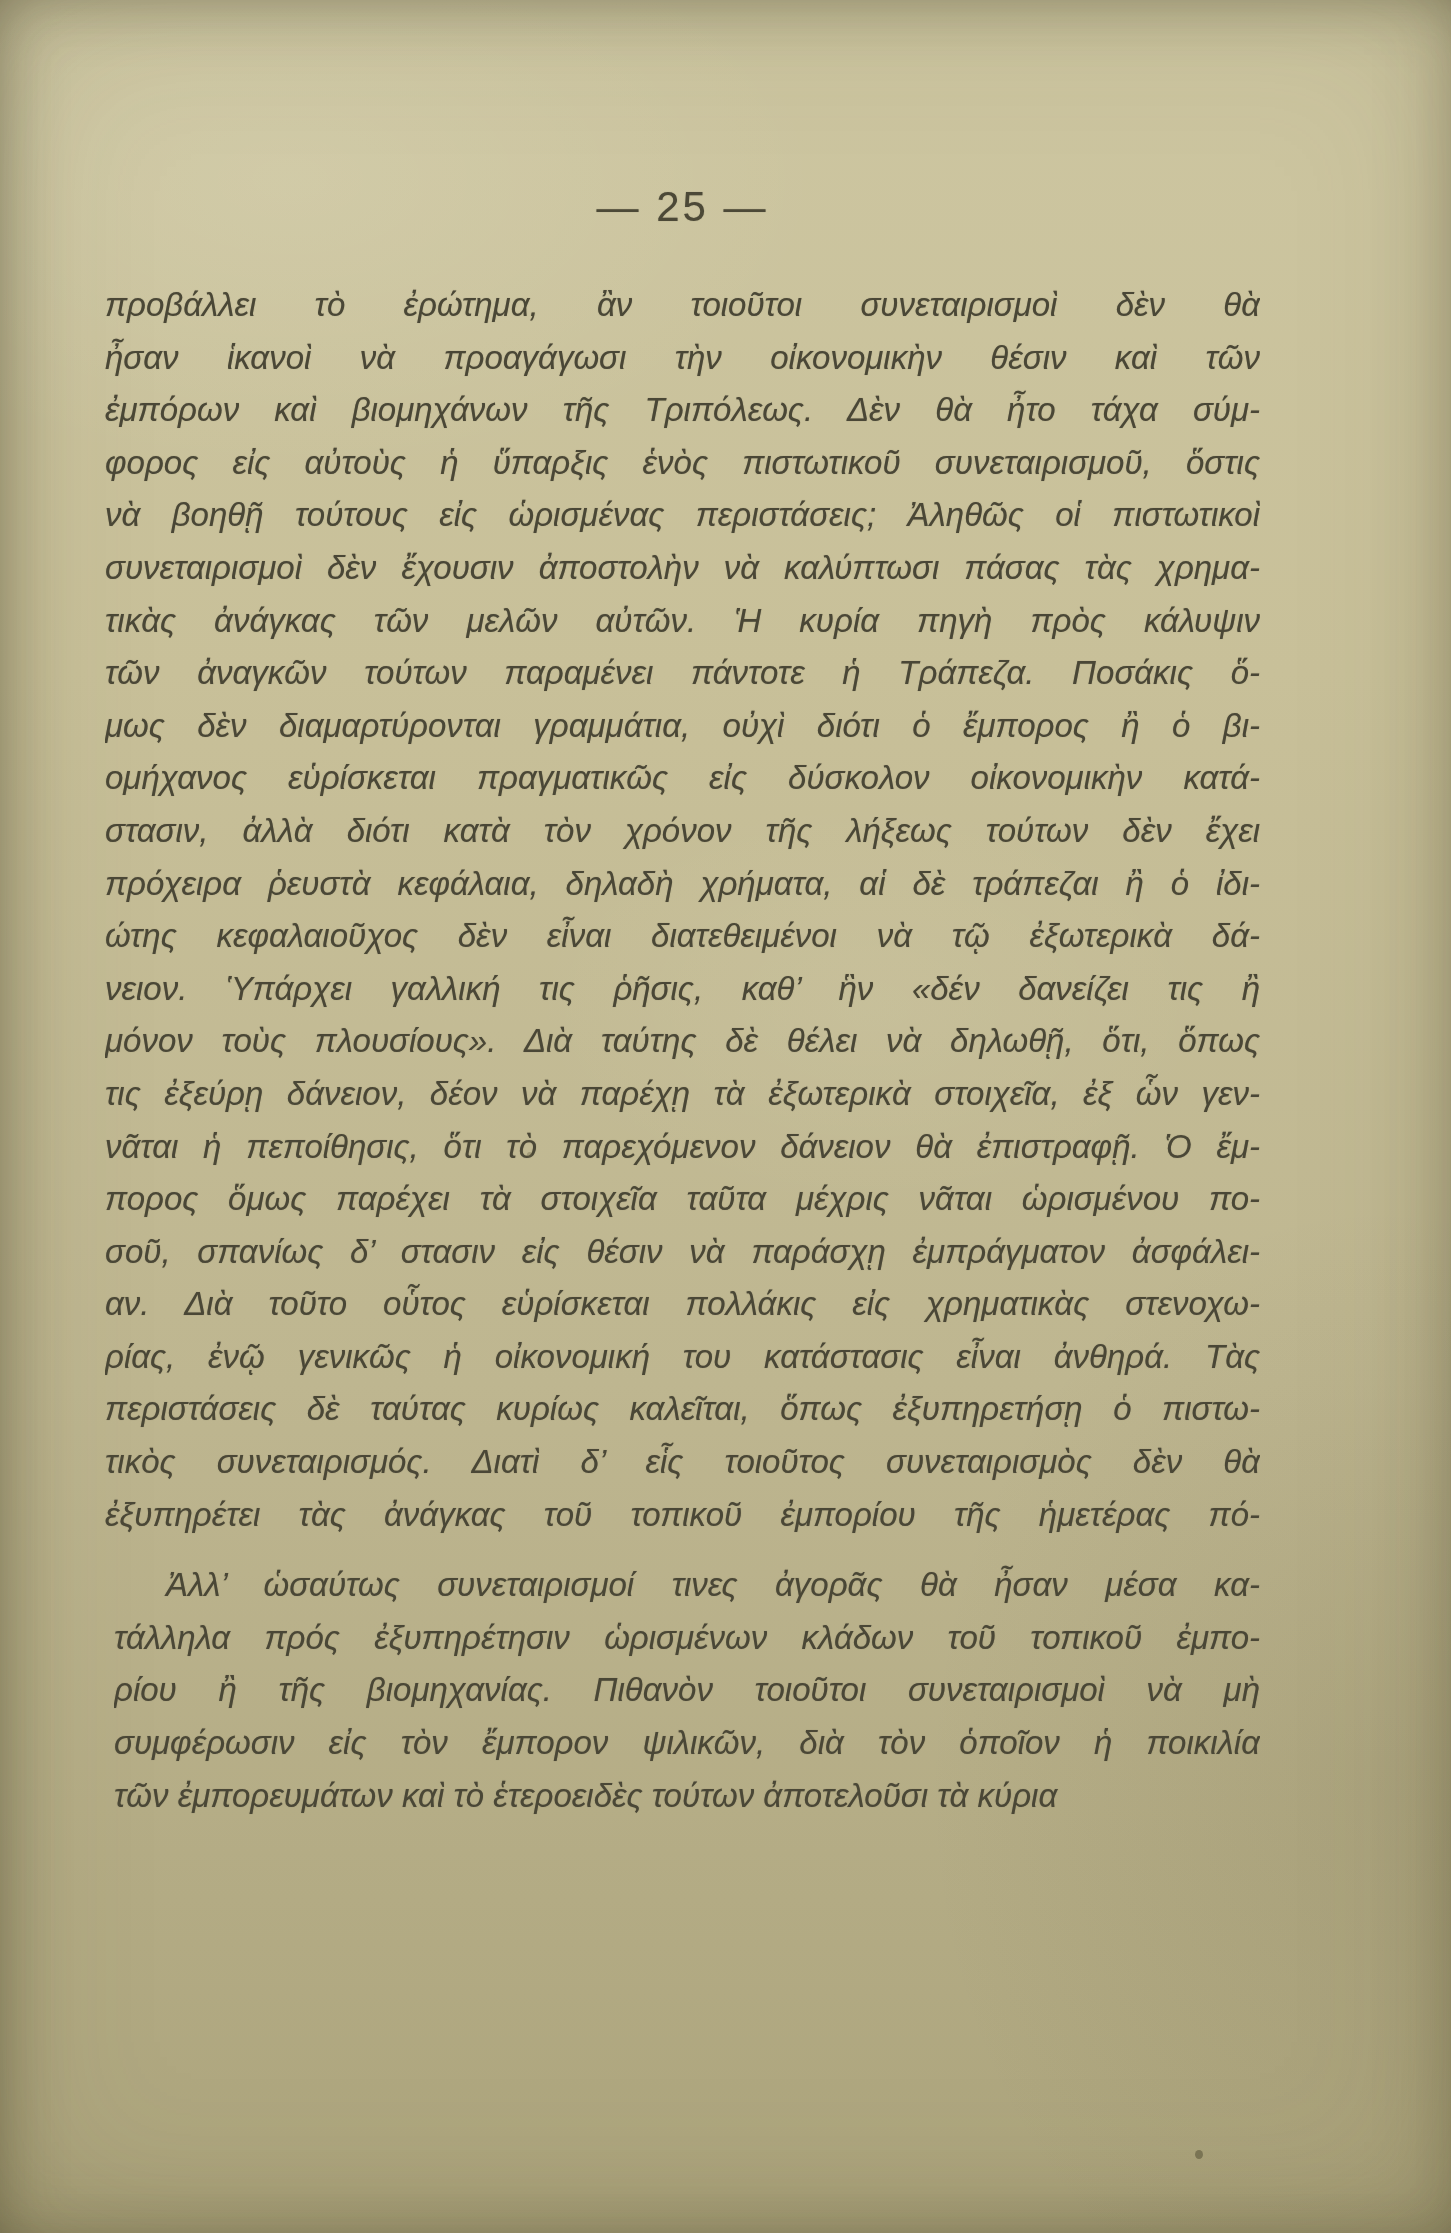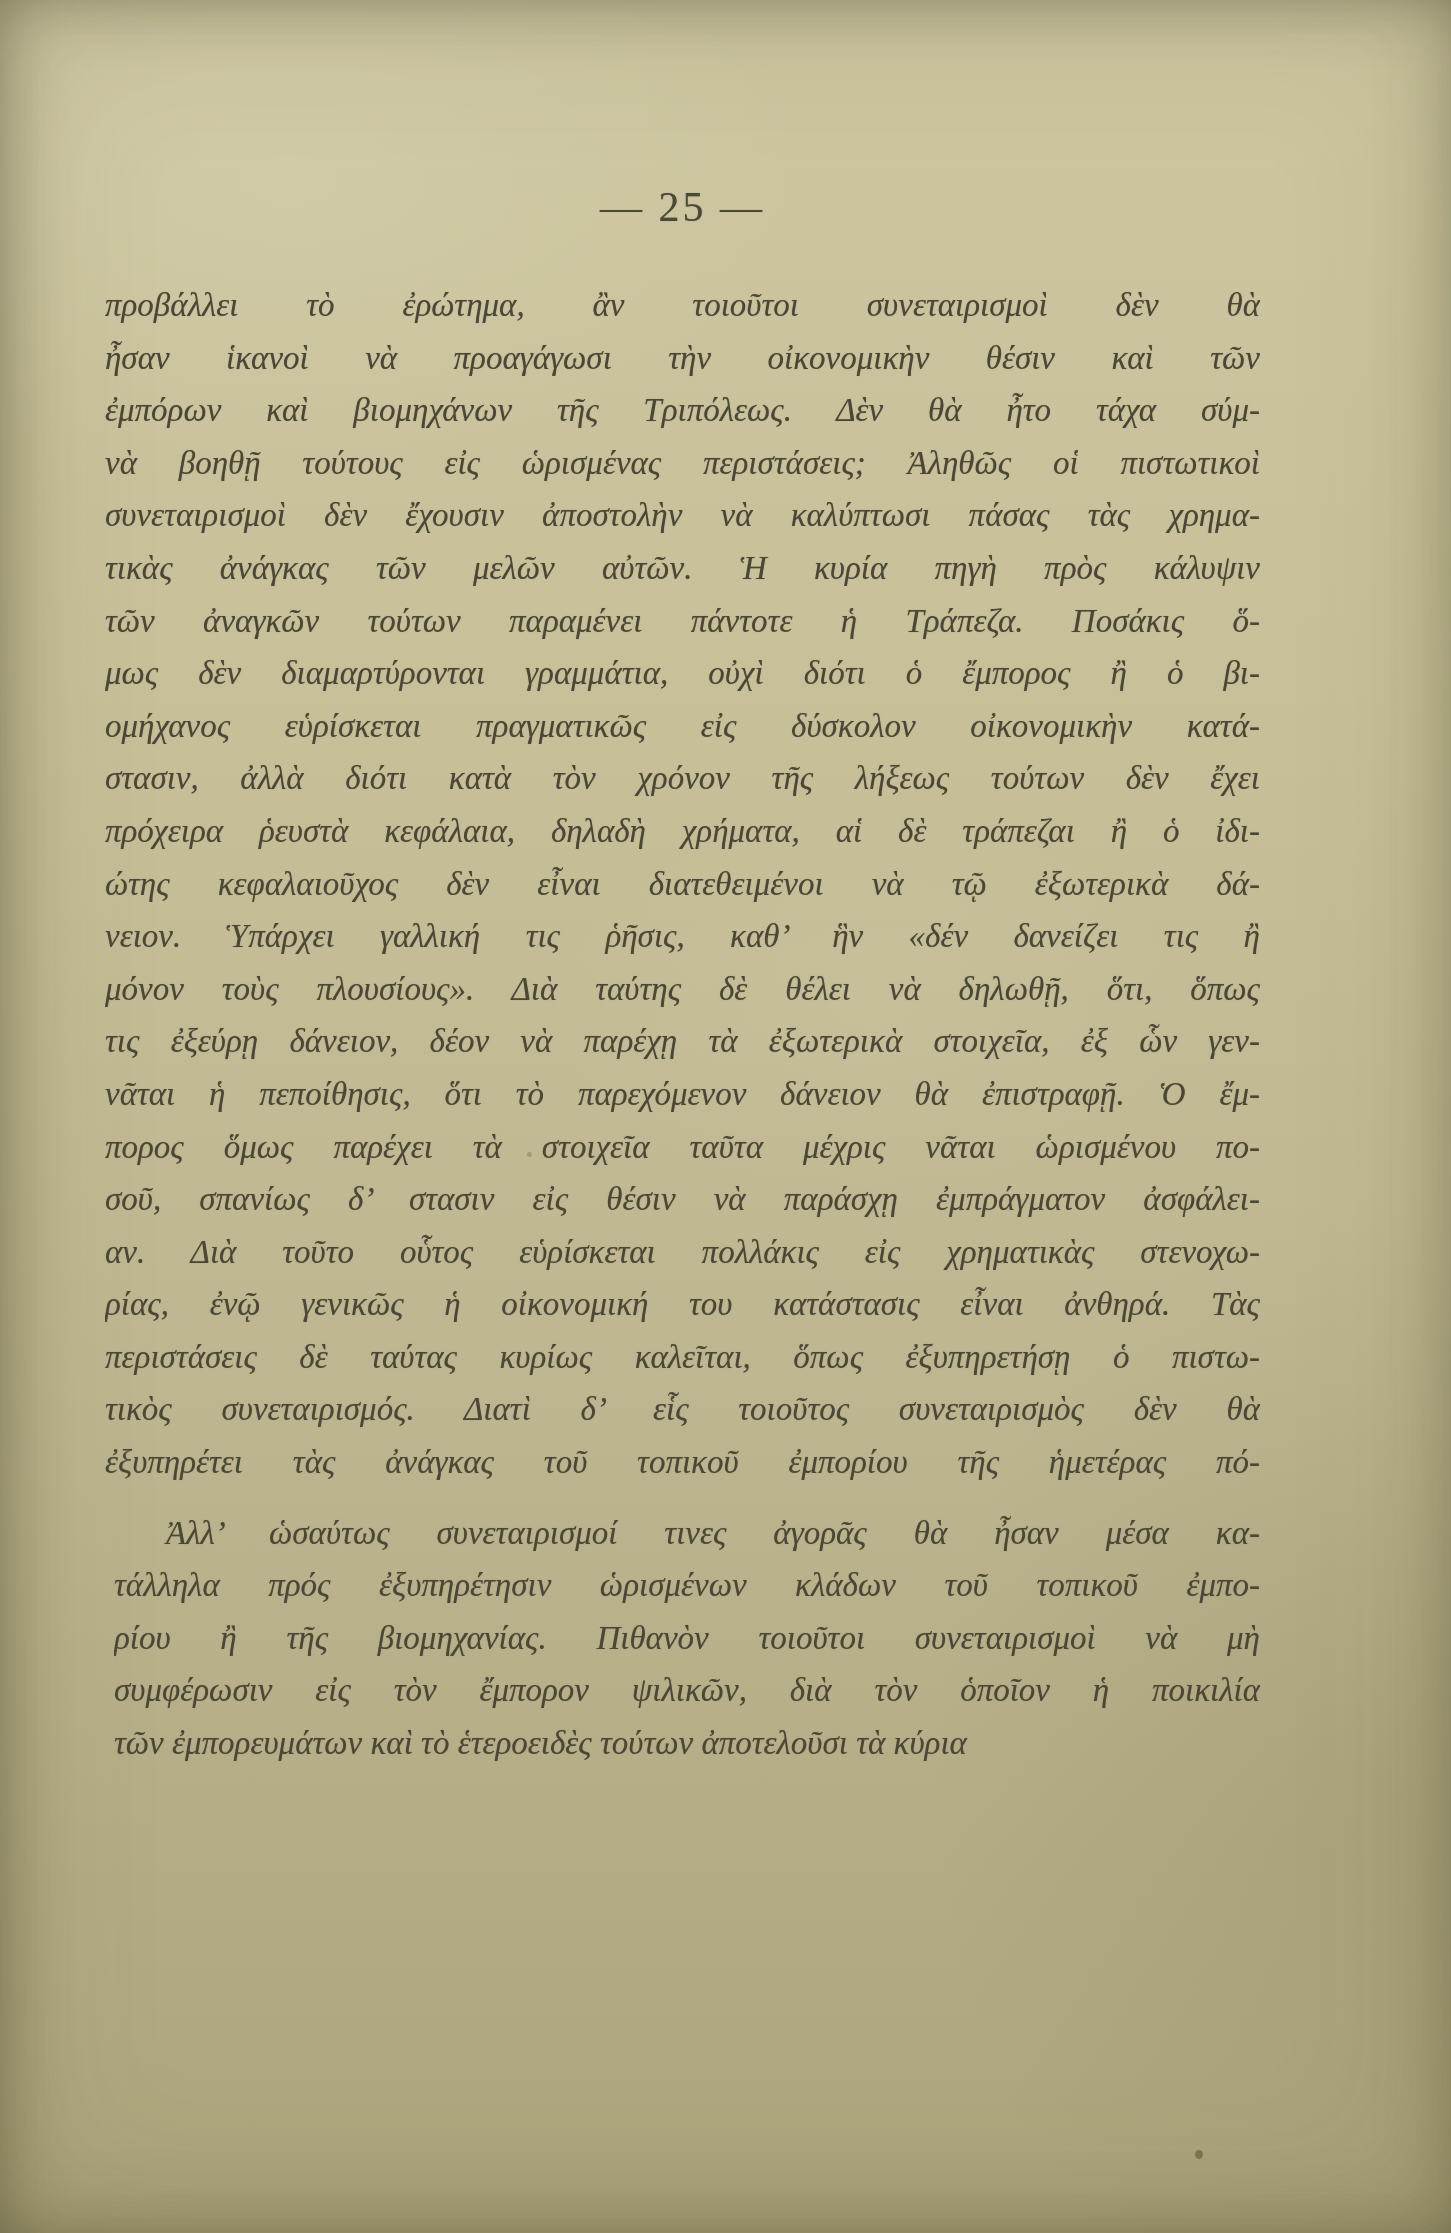--- a/index.html
+++ b/index.html
@@ -6,21 +6,21 @@
   .page{
     position:relative;
     width:1451px;height:2233px;
     margin:0 auto;
     overflow:hidden;
     background:
       radial-gradient(ellipse 900px 500px at 20% 8%, rgba(255,255,240,0.10), rgba(0,0,0,0) 60%),
       radial-gradient(ellipse 700px 900px at 95% 80%, rgba(80,72,40,0.10), rgba(0,0,0,0) 65%),
       radial-gradient(ellipse 500px 300px at 60% 45%, rgba(255,255,235,0.06), rgba(0,0,0,0) 70%),
       linear-gradient(180deg,#cdc6a1 0%, #c8c099 30%, #beb690 62%, #b3ab84 85%, #aca47c 100%);
-    font-family:Liberation Serif, serif;
+    font-family:Liberation Sans, sans-serif;
     font-style:italic;
     color:#4a4736;
   }
   .vignette{
     position:absolute;inset:0;pointer-events:none;
     box-shadow:
       inset 18px 14px 70px -25px rgba(60,55,32,0.45),
       inset -14px -18px 90px -35px rgba(60,55,32,0.38),
       inset 0 0 160px rgba(90,84,52,0.18);
   }
@@ -67,20 +67,21 @@
 <div class="page">
   <div class="vignette"></div>
 
   <div class="page-number">— 25 —</div>
 
   <div class="text-block">
     <div class="para-1">
       <div class="line">προβάλλει τὸ ἐρώτημα, ἂν τοιοῦτοι συνεταιρισμοὶ δὲν θὰ</div>
       <div class="line">ἦσαν ἱκανοὶ νὰ προαγάγωσι τὴν οἰκονομικὴν θέσιν καὶ τῶν</div>
       <div class="line">ἐμπόρων καὶ βιομηχάνων τῆς Τριπόλεως. Δὲν θὰ ἦτο τάχα σύμ-</div>
+      <div class="line">φορος εἰς αὐτοὺς ἡ ὕπαρξις ἑνὸς πιστωτικοῦ συνεταιρισμοῦ, ὅστις</div>
       <div class="line">νὰ βοηθῇ τούτους εἰς ὡρισμένας περιστάσεις; Ἀληθῶς οἱ πιστωτικοὶ</div>
       <div class="line">συνεταιρισμοὶ δὲν ἔχουσιν ἀποστολὴν νὰ καλύπτωσι πάσας τὰς χρημα-</div>
       <div class="line">τικὰς ἀνάγκας τῶν μελῶν αὐτῶν. Ἡ κυρία πηγὴ πρὸς κάλυψιν</div>
       <div class="line">τῶν ἀναγκῶν τούτων παραμένει πάντοτε ἡ Τράπεζα. Ποσάκις ὅ-</div>
       <div class="line">μως δὲν διαμαρτύρονται γραμμάτια, οὐχὶ διότι ὁ ἔμπορος ἢ ὁ βι-</div>
       <div class="line">ομήχανος εὑρίσκεται πραγματικῶς εἰς δύσκολον οἰκονομικὴν κατά-</div>
       <div class="line">στασιν, ἀλλὰ διότι κατὰ τὸν χρόνον τῆς λήξεως τούτων δὲν ἔχει</div>
       <div class="line">πρόχειρα ῥευστὰ κεφάλαια, δηλαδὴ χρήματα, αἱ δὲ τράπεζαι ἢ ὁ ἰδι-</div>
       <div class="line">ώτης κεφαλαιοῦχος δὲν εἶναι διατεθειμένοι νὰ τῷ ἐξωτερικὰ δά-</div>
       <div class="line">νειον. Ὑπάρχει γαλλική τις ῥῆσις, καθ’ ἣν «δέν δανείζει τις ἢ</div>

